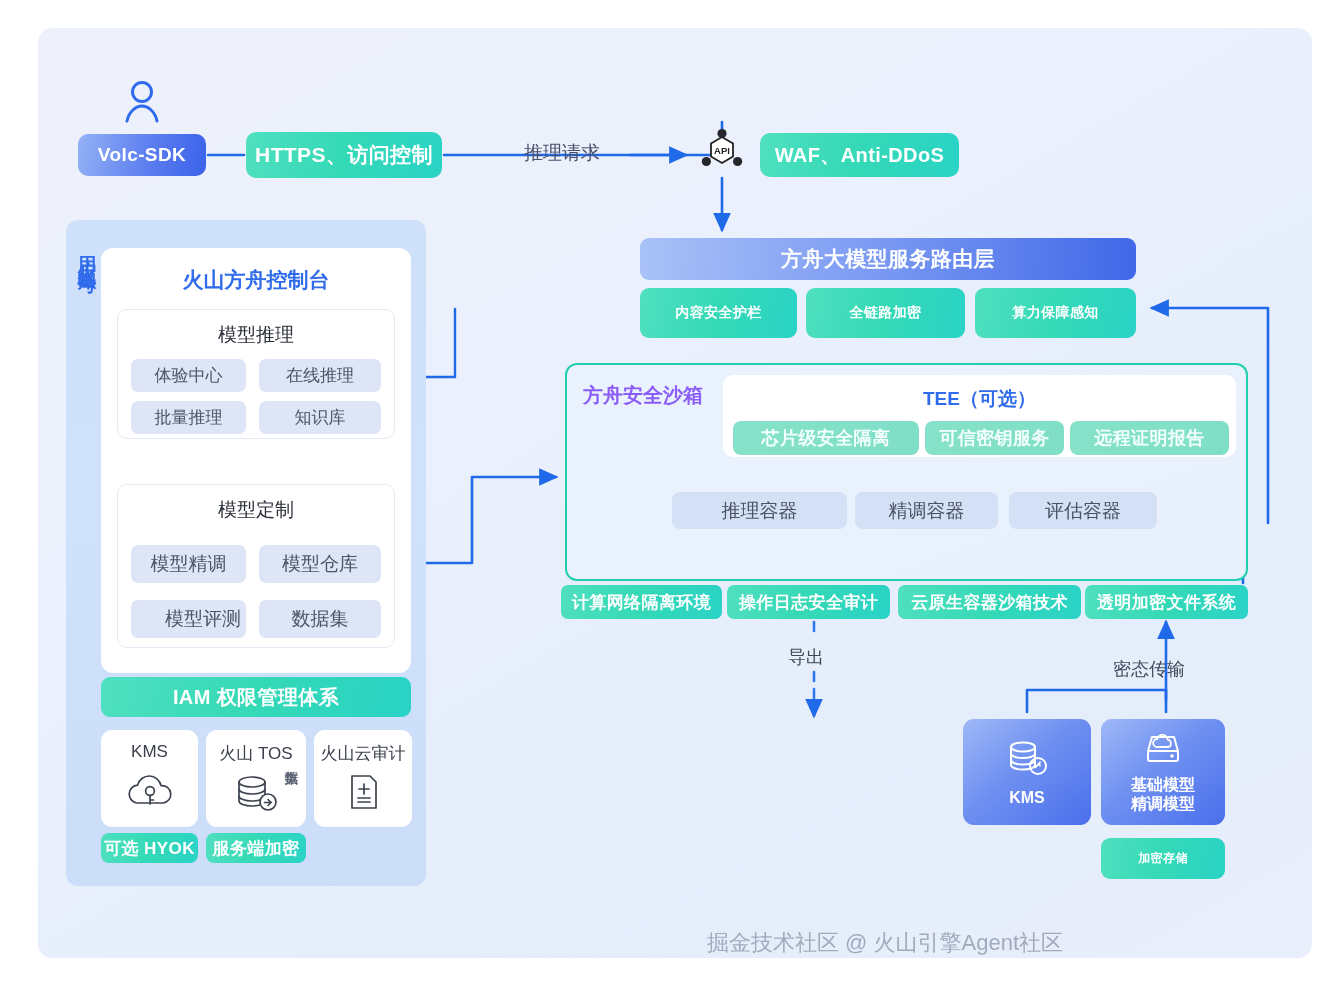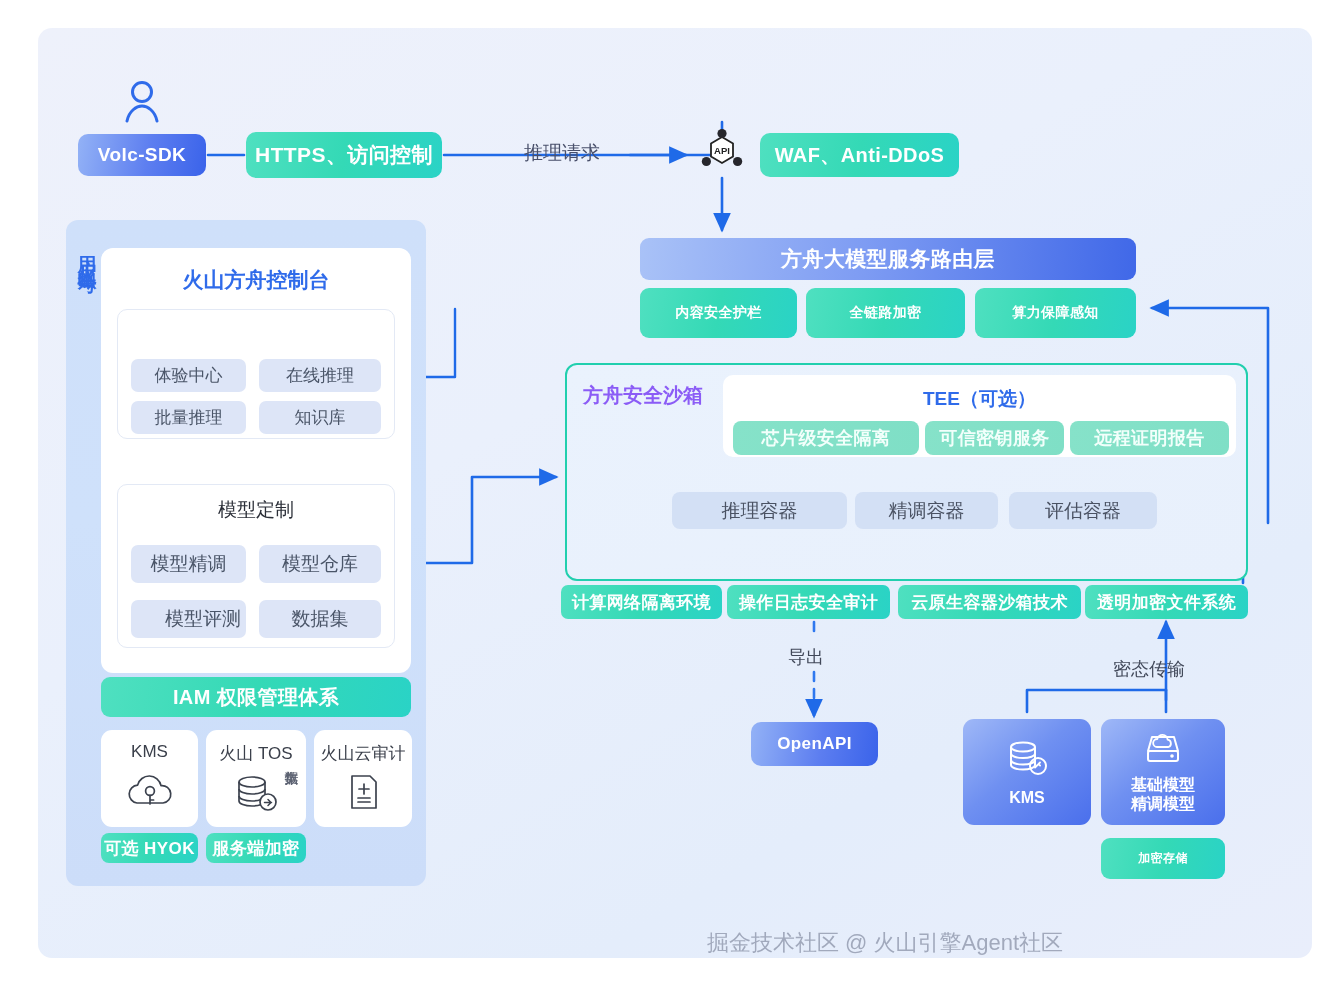--- a/index.html
+++ b/index.html
@@ -217,20 +217,21 @@
     <span>算力保障感知</span>
   </div>
 
   <div class="abs" id="left-panel"></div>
   <div class="abs" id="vert-label">用户火山账号</div>
 
   <div class="abs wcard" id="console-card"></div>
   <div class="abs" id="console-title">火山方舟控制台</div>
 
   <div class="abs sub-card" id="sub-infer"></div>
+  <div class="abs sub-title" id="st-infer">模型推理</div>
   <div class="abs lav-chip lavbtn" id="ib0">体验中心</div>
   <div class="abs lav-chip lavbtn" id="ib1">在线推理</div>
   <div class="abs lav-chip lavbtn" id="ib2">批量推理</div>
   <div class="abs lav-chip lavbtn" id="ib3">知识库</div>
 
   <div class="abs sub-card" id="sub-custom"></div>
   <div class="abs sub-title" id="st-custom">模型定制</div>
   <div class="abs lav-chip lavbtn2" id="cb0">模型精调</div>
   <div class="abs lav-chip lavbtn2" id="cb1">模型仓库</div>
   <div class="abs lav-chip lavbtn2" id="cb2">模型评测</div>
@@ -312,23 +313,20 @@
   <div class="abs pill grn base-chip" id="bc3">
     <span>透明加密文件系统</span>
   </div>
   <div class="abs pill grn base-chip" id="bc2">
     <span>云原生容器沙箱技术</span>
   </div>
 
   <div class="abs" id="lbl-export">导出</div>
   <div class="abs" id="lbl-secure">密态传输</div>
 
-  <div class="abs pill blu" id="openapi">
-    <span>OpenAPI</span>
-  </div>
 
   <div class="abs bigcard" id="kms2">
     <span>
       <svg viewBox="0 0 46 40" width="46" height="40">
         <ellipse cx="19" cy="9" rx="12" ry="4.6" fill="none" stroke="#fff" stroke-width="2"></ellipse>
         <path d="M7 9 V27 c0 2.6 5.4 4.6 12 4.6 s12-2 12-4.6 V9" fill="none" stroke="#fff" stroke-width="2"></path>
         <path d="M7 15.5 c0 2.6 5.4 4.6 12 4.6 s12-2 12-4.6" fill="none" stroke="#fff" stroke-width="2"></path>
         <path d="M7 22 c0 2.6 5.4 4.6 12 4.6 s12-2 12-4.6" fill="none" stroke="#fff" stroke-width="2"></path>
         <circle cx="34" cy="28" r="8" fill="none" stroke="#fff" stroke-width="2"></circle>
         <path d="M31 29.5 l5-5 M34.5 26 l1.6 1.6" stroke="#fff" stroke-width="1.8" stroke-linecap="round"></path>

